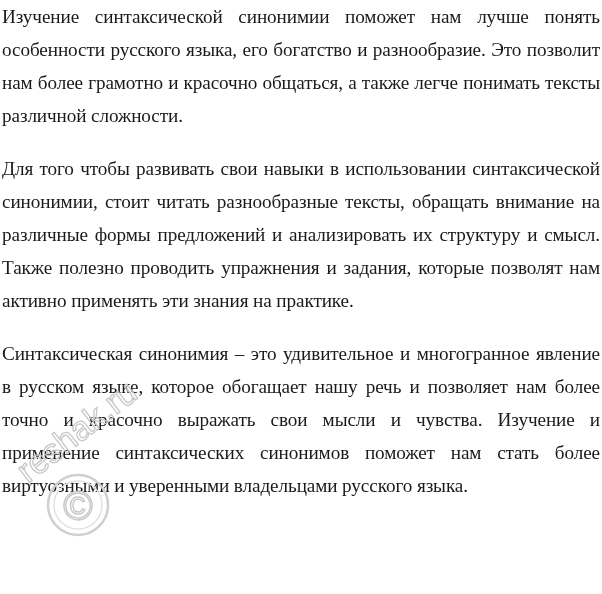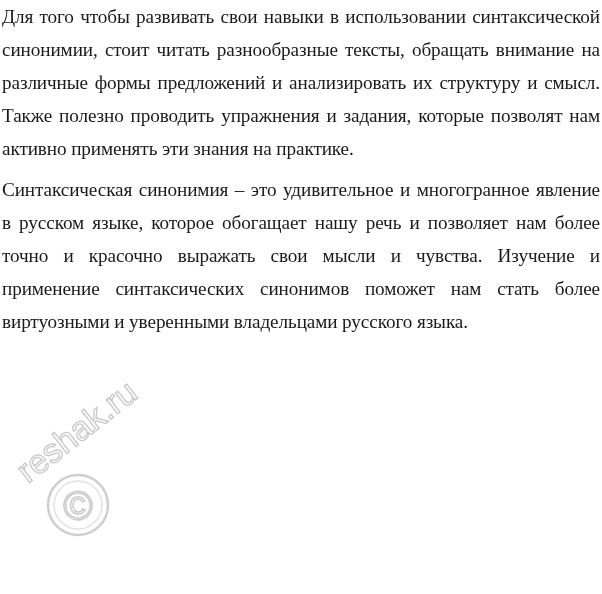--- a/index.html
+++ b/index.html
@@ -23,36 +23,37 @@
     }
     .para {
       margin: 0;
       font-size: 19.2px;
       line-height: 33px;
       text-align: justify;
       text-align-last: left;
       letter-spacing: -0.1px;
     }
     .para + .para {
-      margin-top: 8px;
+      margin-top: 20px;
     }
     .p1 { padding-top: 0px; }
     .watermark {
       position: absolute;
       left: 0;
       top: 0;
       width: 602px;
       height: 594px;
       pointer-events: none;
     }
   </style>
 </head>
 <body>
 
 <div class="doc">
+  <p class="para p1">Изучение синтаксической синонимии поможет нам лучше понять особенности русского языка, его богатство и разнообразие. Это позволит нам более грамотно и красочно общаться, а также легче понимать тексты различной сложности.</p>
   <p class="para">Для того чтобы развивать свои навыки в использовании синтаксической синонимии, стоит читать разнообразные тексты, обращать внимание на различные формы предложений и анализировать их структуру и смысл. Также полезно проводить упражнения и задания, которые позволят нам активно применять эти знания на практике.</p>
   <p class="para">Синтаксическая синонимия – это удивительное и многогранное явление в русском языке, которое обогащает нашу речь и позволяет нам более точно и красочно выражать свои мысли и чувства. Изучение и применение синтаксических синонимов поможет нам стать более виртуозными и уверенными владельцами русского языка.</p>
 </div>
 
 <svg class="watermark" width="602" height="594" viewBox="0 0 602 594">
   <g>
     <circle cx="78" cy="505" r="30" fill="none" stroke="#cfcfcf" stroke-width="2.5"></circle>
     <circle cx="78" cy="505" r="24" fill="none" stroke="#e2e2e2" stroke-width="1.5"></circle>
     <text x="78" y="520" text-anchor="middle" font-family="Liberation Sans, sans-serif" font-size="40" fill="none" stroke="#c8c8c8" stroke-width="1.4">©</text>
   </g>

